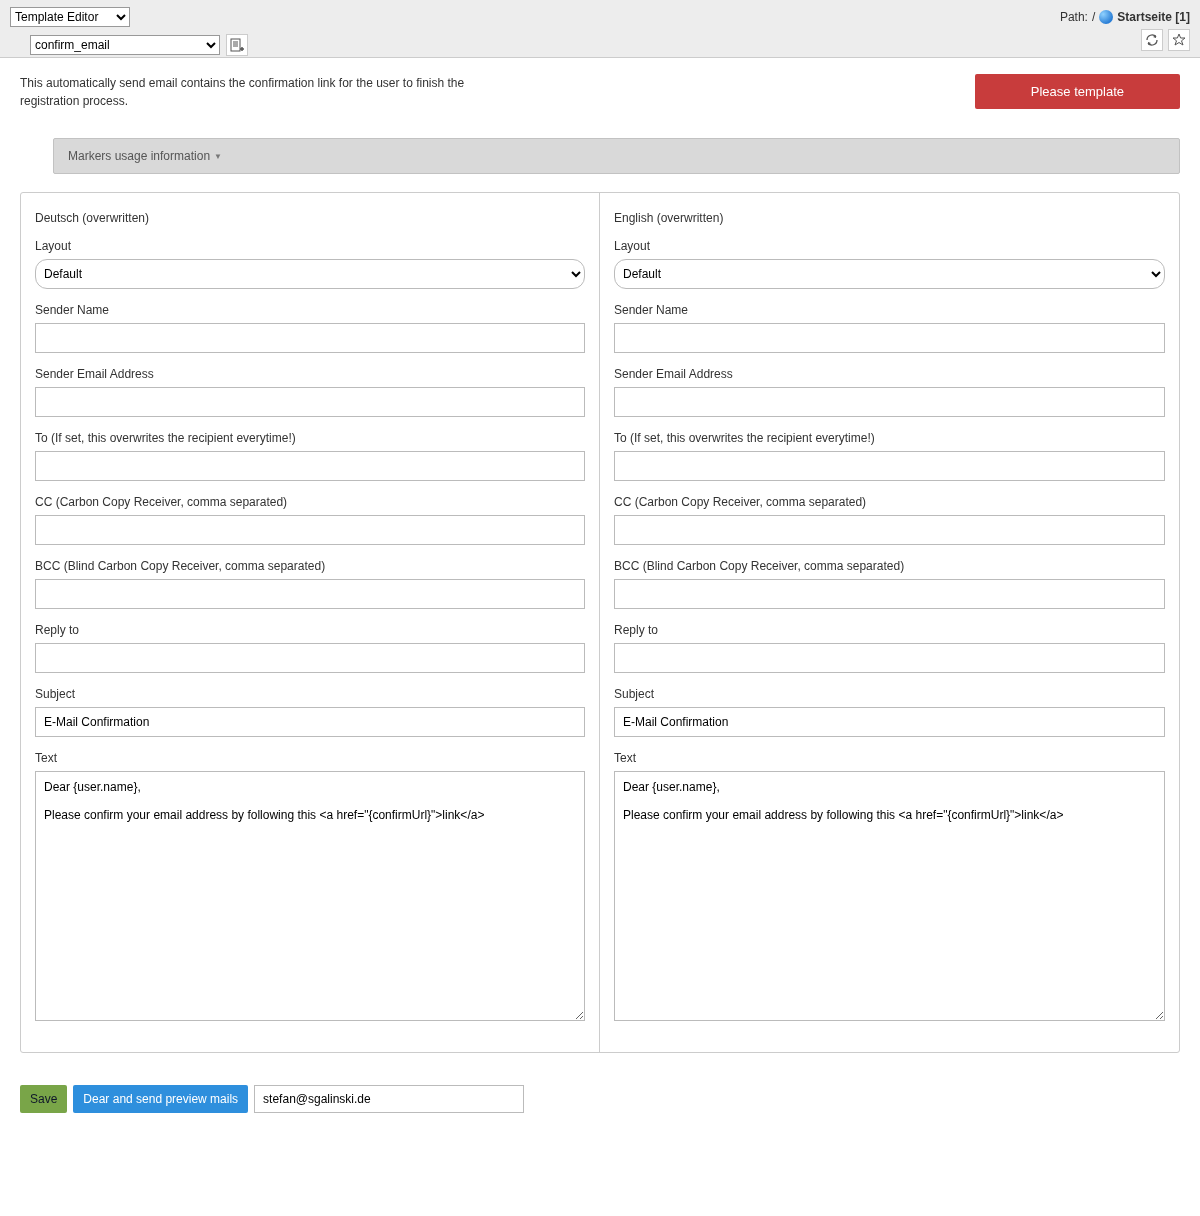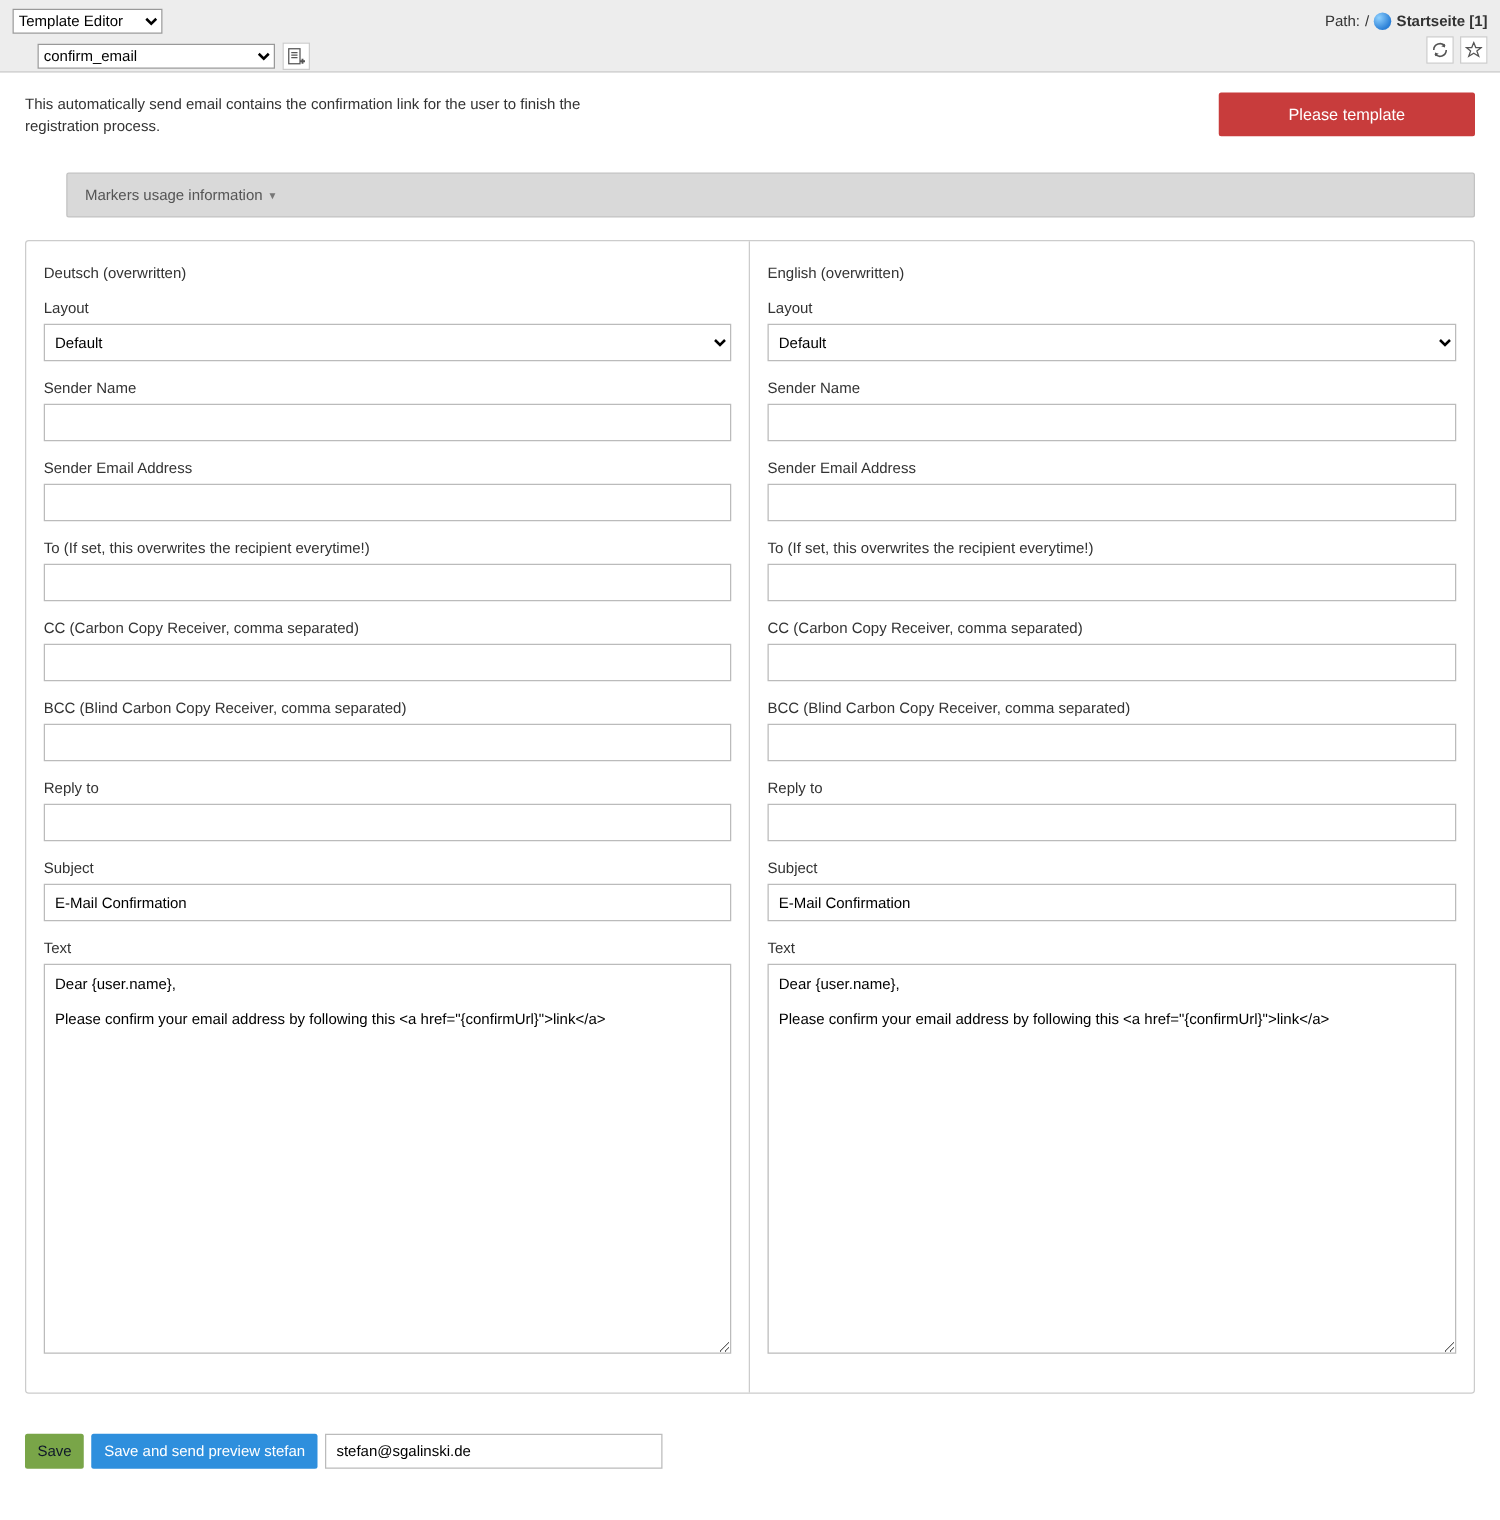--- a/index.html
+++ b/index.html
@@ -132,24 +132,25 @@
     width: 100%;
     height: 30px;
     border: 1px solid #bbb;
     padding: 2px 8px;
     font-family: inherit;
     font-size: 12px;
     background: #fff;
   }
   .field-group select {
     padding-left: 4px;
+    border-radius: 12px;
   }
   .field-group textarea {
     width: 100%;
-    height: 312px;
+    height: 250px;
     border: 1px solid #bbb;
     padding: 8px;
     font-family: inherit;
     font-size: 12px;
     resize: both;
     background: #fff;
   }
   .bottom-bar {
     padding: 16px 20px;
     display: flex;
@@ -354,15 +355,15 @@
         <textarea style="">Dear {user.name},
 
 Please confirm your email address by following this &lt;a href="{confirmUrl}"&gt;link&lt;/a&gt;</textarea>
       </div>
     </div>
   </div>
 </div>
 
 <div class="bottom-bar">
   <button class="btn-save">Save</button>
-  <button class="btn-save-send">Save and send preview stefan</button>
+  <button class="btn-save-send">Dear and send preview mails</button>
   <input type="text" class="preview-email-input" value="stefan@sgalinski.de" style="">
 </div>
 
 </body></html>

